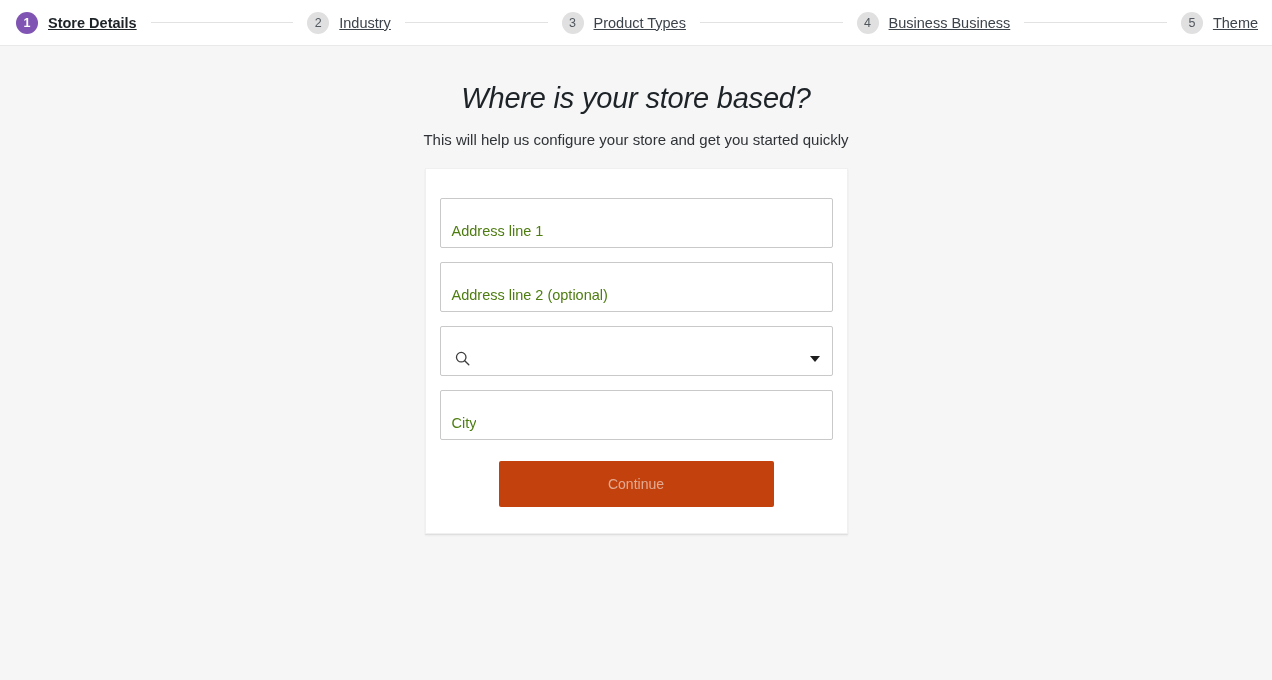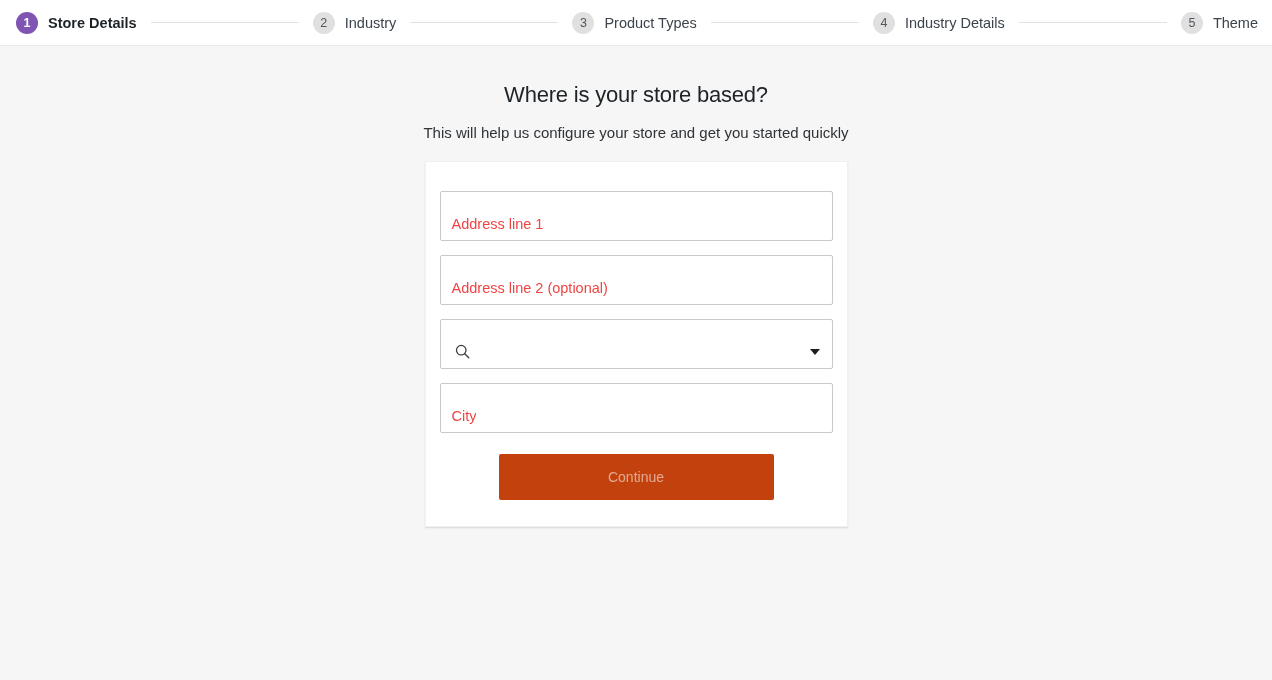--- a/index.html
+++ b/index.html
@@ -47,44 +47,46 @@
   .step.active .step-circle {
     background: #7f54b3;
     color: #ffffff;
     font-weight: 700;
   }
   .step-label {
     margin-left: 10px;
     font-size: 14.5px;
     color: #3c434a;
     font-weight: 400;
+    text-decoration: underline;
   }
   .step.active .step-label {
     font-weight: 700;
     color: #1d2327;
   }
   .step-connector {
     flex: 1 1 auto;
     height: 1px;
     background: #e2e2e2;
     margin: 0 14px;
     min-width: 24px;
   }
 
   
   .page {
     padding-top: 36px;
   }
   .headline {
     text-align: center;
-    font-size: 22px;
+    font-size: 29px;
     font-weight: 400;
     color: #1d2327;
     margin: 0 0 6px 0;
     letter-spacing: -0.2px;
+    font-style: italic;
   }
   .subhead {
     text-align: center;
     font-size: 15px;
     font-weight: 400;
     color: #2f3337;
     margin: 16px;
   }
 
   
@@ -108,21 +110,21 @@
     border-radius: 2px;
     background: #ffffff;
     margin-bottom: 14px;
     display: flex;
     align-items: flex-end;
   }
   .field:last-of-type { margin-bottom: 0; }
 
   .field-text {
     font-size: 14.5px;
-    color: #ef4444;
+    color: #4d7c0f;
     padding: 0 0 9px 11px;
     line-height: 1;
     white-space: nowrap;
     overflow: hidden;
   }
 
   .field.with-icons .field-text {
     padding-left: 46px;
   }
 
@@ -205,21 +207,21 @@
   <div class="step-connector"></div>
 
   <div class="step">
     <span class="step-circle">3</span>
     <span class="step-label">Product Types</span>
   </div>
   <div class="step-connector"></div>
 
   <div class="step">
     <span class="step-circle">4</span>
-    <span class="step-label">Industry Details</span>
+    <span class="step-label">Business Business</span>
   </div>
   <div class="step-connector"></div>
 
   <div class="step">
     <span class="step-circle">5</span>
     <span class="step-label">Theme</span>
   </div>
 
 </div>
 

